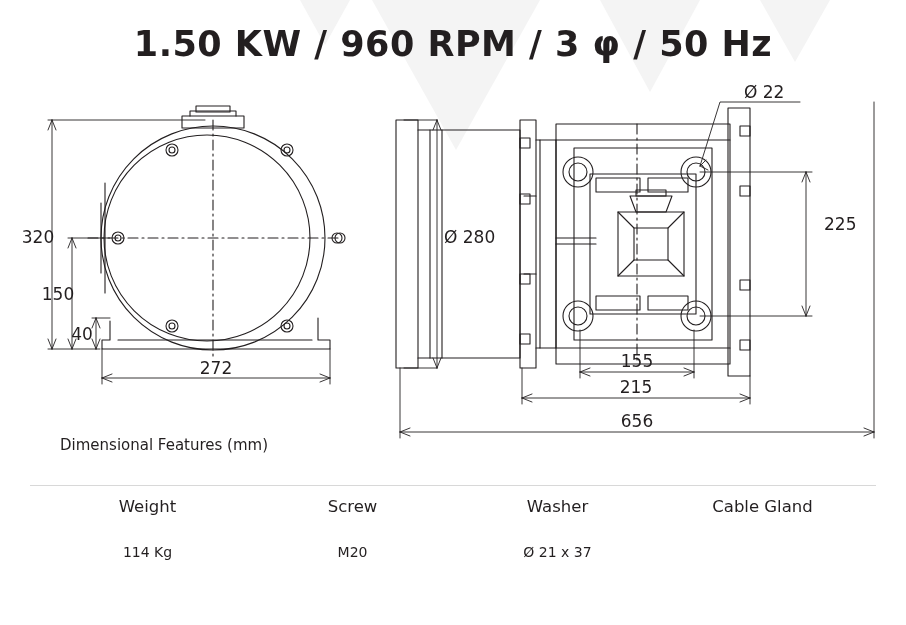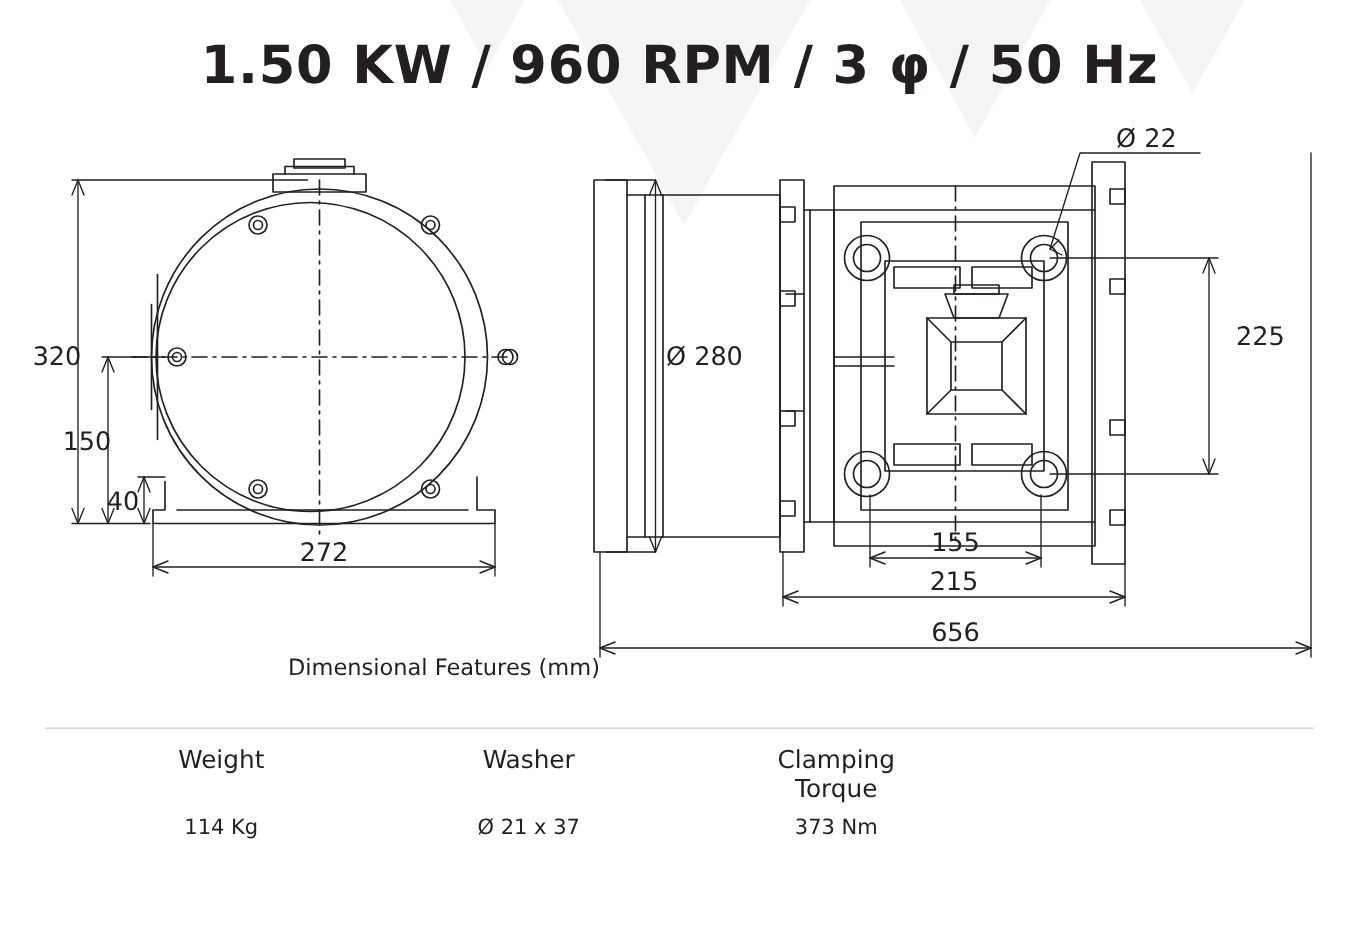--- a/index.html
+++ b/index.html
@@ -38,21 +38,21 @@
     font-weight: bold;
     letter-spacing: 0.5px;
     color: #231f20;
     font-family: "DejaVu Sans", sans-serif;
   }
   .caption {
     position: absolute;
     left: 60px;
     top: 436px;
     width: 340px;
-    text-align: right;
+    text-align: left;
     font-size: 15px;
     color: #231f20;
   }
   .divider {
     position: absolute;
     left: 30px;
     top: 485px;
     width: 846px;
     height: 1px;
     background: #d8d8d8;
@@ -268,25 +268,25 @@
   <div class="caption">Dimensional Features (mm)</div>
 
   <div class="divider"></div>
 
   <div class="spec-table">
     <div class="spec-col">
       <div class="spec-head">Weight</div>
       <div class="spec-val">114 Kg</div>
     </div>
     <div class="spec-col">
+      <div class="spec-head">Screw</div>
+      <div class="spec-val">M20</div>
+    </div>
+    <div class="spec-col">
       <div class="spec-head">Washer</div>
       <div class="spec-val">Ø 21 x 37</div>
     </div>
     <div class="spec-col">
-      <div class="spec-head" style="white-space:pre-line;">Clamping
-Torque</div>
-      <div class="spec-val">373 Nm</div>
-    </div>
-    <div class="spec-col">
+      <div class="spec-head">Cable Gland</div>
     </div>
   </div>
 
 </div>
 
 </body></html>

